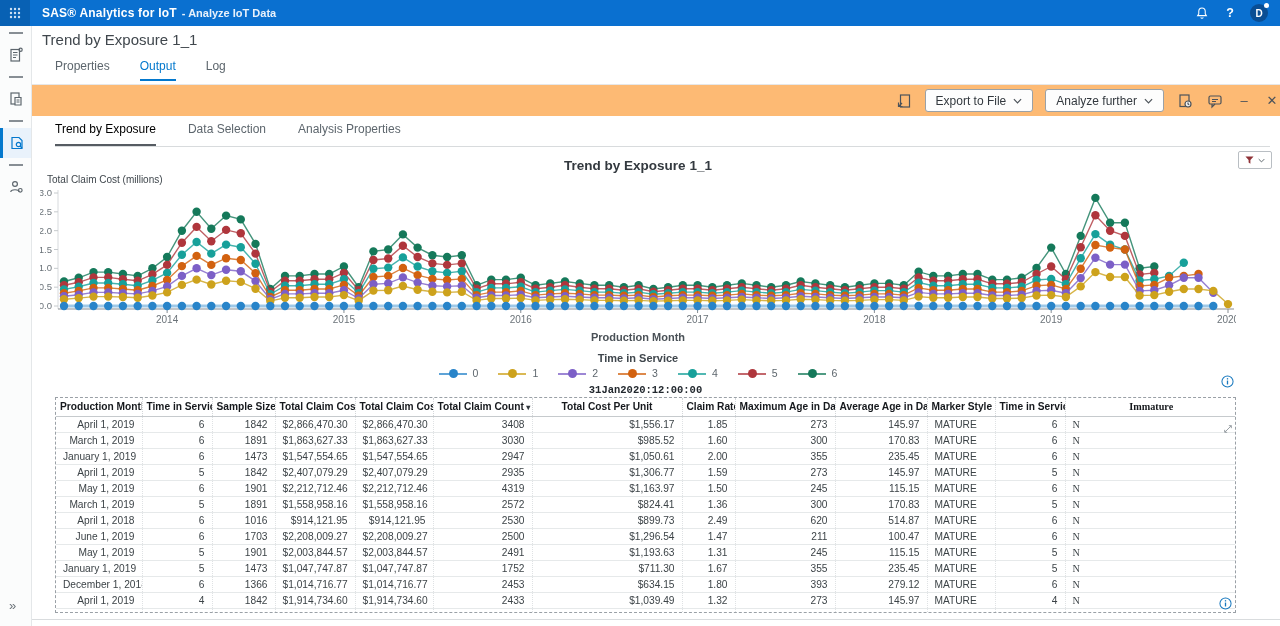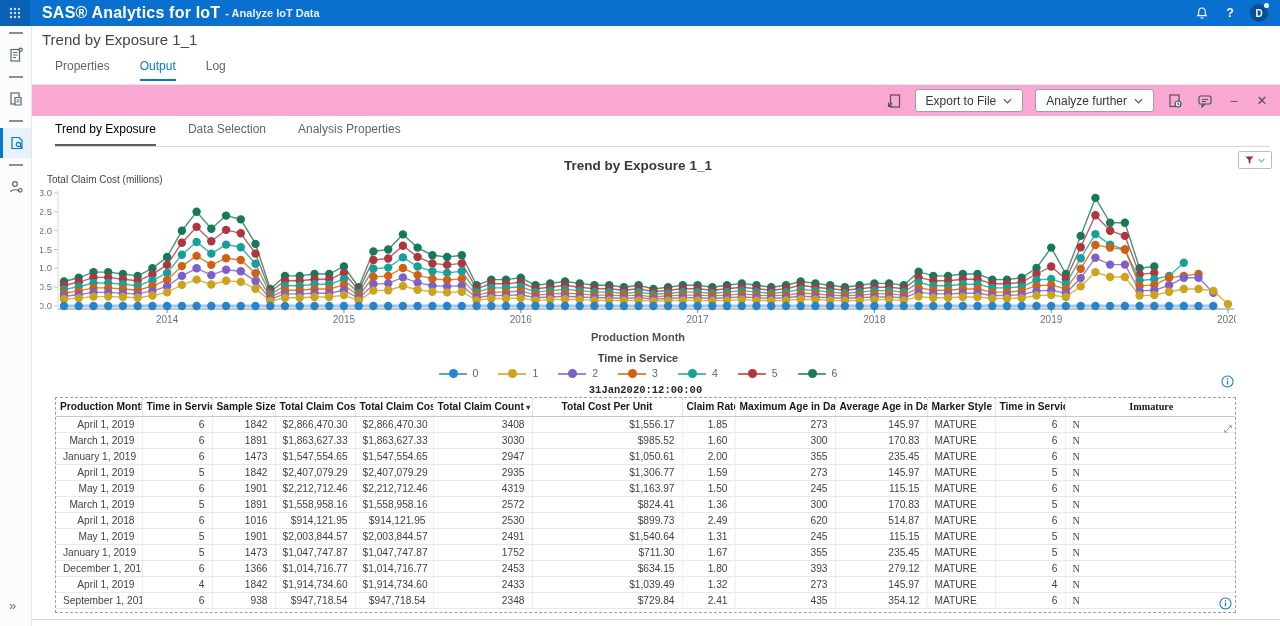--- a/index.html
+++ b/index.html
@@ -3,42 +3,42 @@
 <meta charset="utf-8">
 <style>
   * { margin:0; padding:0; box-sizing:border-box; }
   html,body { width:1280px; height:626px; overflow:hidden; background:#fff;
     font-family:"Liberation Sans", sans-serif; color:#3b4248; }
   .abs { position:absolute; }
 
   
   .topbar { position:absolute; left:0; top:0; width:1280px; height:26px; background:#0a70d0; display:flex; align-items:center; }
   .waffle-box { width:30px; height:26px; background:#0861b4; display:flex; align-items:center; justify-content:center; cursor:pointer; }
-  .topbar-title { margin-left:12px; color:#fff; font-size:16px; font-weight:bold; letter-spacing:.2px; }
+  .topbar-title { margin-left:12px; color:#fff; font-size:12px; font-weight:bold; letter-spacing:.2px; }
   .topbar-sub { color:#e8f1fb; font-weight:bold; font-size:11px; margin-left:5px; }
   .topbar-right { margin-left:auto; display:flex; align-items:center; gap:16px; padding-right:12px; }
   .tb-icon { color:#fff; width:16px; height:16px; display:flex; align-items:center; justify-content:center; cursor:pointer; }
   .help-glyph { color:#fff; font-size:12.5px; font-weight:bold; cursor:pointer; }
   .avatar { position:relative; width:18px; height:18px; border-radius:50%; background:#0a4e94; color:#fff; font-size:10px; font-weight:bold; display:flex; align-items:center; justify-content:center; cursor:pointer; }
   .avatar-dot { position:absolute; right:-1px; top:-1px; width:5px; height:5px; background:#fff; border-radius:50%; }
 
   
   .rail { position:absolute; left:0; top:26px; width:32px; height:600px; background:#fbfcfc; border-right:1px solid #e4e7e9; }
   .rail-item { width:31px; height:30px; display:flex; align-items:center; justify-content:center; color:#5d666d; cursor:pointer; }
   .rail-div { width:14px; height:0; border-top:2px solid #878e94; margin:6px auto 6px; }
   .rail-item.active { background:#e9f2fb; border-left:3px solid #0378cd; color:#0378cd; }
   .rail-expand { position:absolute; left:9px; top:572px; color:#6a7278; font-size:13px; cursor:pointer; }
 
   
   .page-title { position:absolute; left:42px; top:31px; font-size:15px; color:#40474d; }
   .tabs { position:absolute; left:55px; top:59px; display:flex; gap:30px; font-size:12px; }
   .tab { color:#5d666d; padding-bottom:6px; cursor:pointer; }
   .tab.active { color:#0378cd; border-bottom:2px solid #0378cd; }
 
-  .toolbar-band { position:absolute; left:32px; top:84px; width:1248px; height:32px; background:#f9a8d4; border-top:1px solid #e6e7e8; display:flex; align-items:center; justify-content:flex-end; gap:12px; padding-right:10px; }
+  .toolbar-band { position:absolute; left:32px; top:84px; width:1248px; height:32px; background:#fdba74; border-top:1px solid #e6e7e8; display:flex; align-items:center; justify-content:flex-end; gap:12px; }
   .tool-icon { width:18px; height:18px; color:#4c5archive358;} 
   .tool-icon, .win-icon { color:#4c535a; display:flex; align-items:center; justify-content:center; cursor:pointer; }
   .btn { height:23px; background:#fdfdfd; border:1px solid #9aa1a7; border-radius:3px; font-size:12px; color:#33393f; display:flex; align-items:center; gap:7px; padding:0 10px; cursor:pointer; font-family:"Liberation Sans",sans-serif; }
   .win-icon { font-size:13px; width:16px; }
 
   .panel { position:absolute; left:32px; top:116px; width:1248px; height:504px; background:#fff; }
   .subtabs { position:absolute; left:23px; top:6px; right:10px; display:flex; gap:32px; font-size:12px; border-bottom:1px solid #d8dbdd; padding-bottom:0; }
   .subtab { color:#5d666d; padding-bottom:8px; cursor:pointer; }
   .subtab.active { color:#000000; border-bottom:2px solid #565c62; }
 
@@ -986,27 +986,42 @@
             <td class="al-r">2530</td>
             <td class="al-r">$899.73</td>
             <td class="al-r">2.49</td>
             <td class="al-r">620</td>
             <td class="al-r">514.87</td>
             <td class="al-l">MATURE</td>
             <td class="al-r">6</td>
             <td class="al-l">N</td>
           </tr>
           <tr>
+            <td class="al-r">June 1, 2019</td>
+            <td class="al-r">6</td>
+            <td class="al-r">1703</td>
+            <td class="al-r">$2,208,009.27</td>
+            <td class="al-r">$2,208,009.27</td>
+            <td class="al-r">2500</td>
+            <td class="al-r">$1,296.54</td>
+            <td class="al-r">1.47</td>
+            <td class="al-r">211</td>
+            <td class="al-r">100.47</td>
+            <td class="al-l">MATURE</td>
+            <td class="al-r">6</td>
+            <td class="al-l">N</td>
+          </tr>
+          <tr>
             <td class="al-r">May 1, 2019</td>
             <td class="al-r">5</td>
             <td class="al-r">1901</td>
             <td class="al-r">$2,003,844.57</td>
             <td class="al-r">$2,003,844.57</td>
             <td class="al-r">2491</td>
-            <td class="al-r">$1,540.64</td>
+            <td class="al-r">$1,193.63</td>
             <td class="al-r">1.31</td>
             <td class="al-r">245</td>
             <td class="al-r">115.15</td>
             <td class="al-l">MATURE</td>
             <td class="al-r">5</td>
             <td class="al-l">N</td>
           </tr>
           <tr>
             <td class="al-r">January 1, 2019</td>
             <td class="al-r">5</td>

